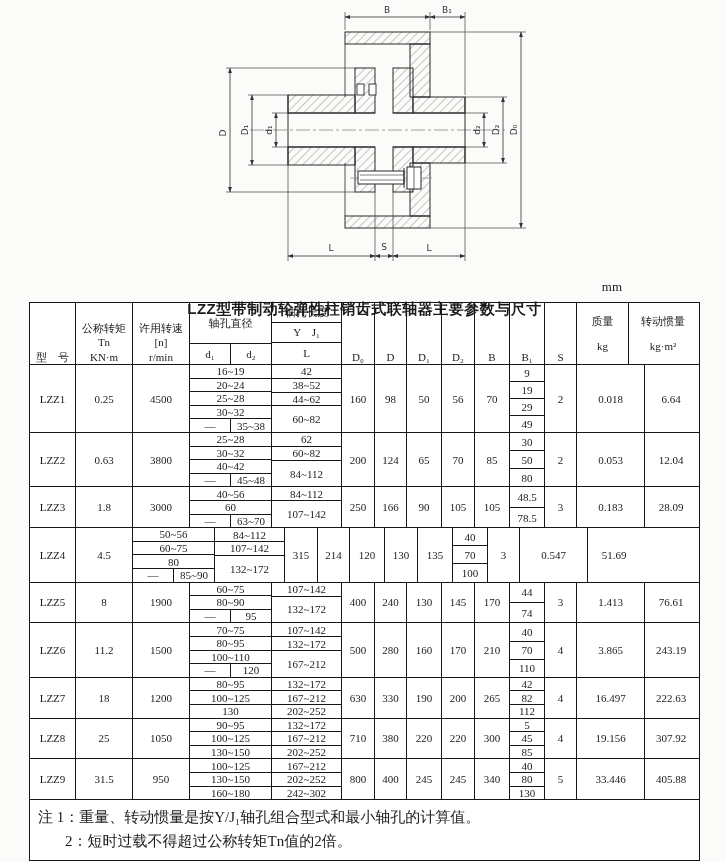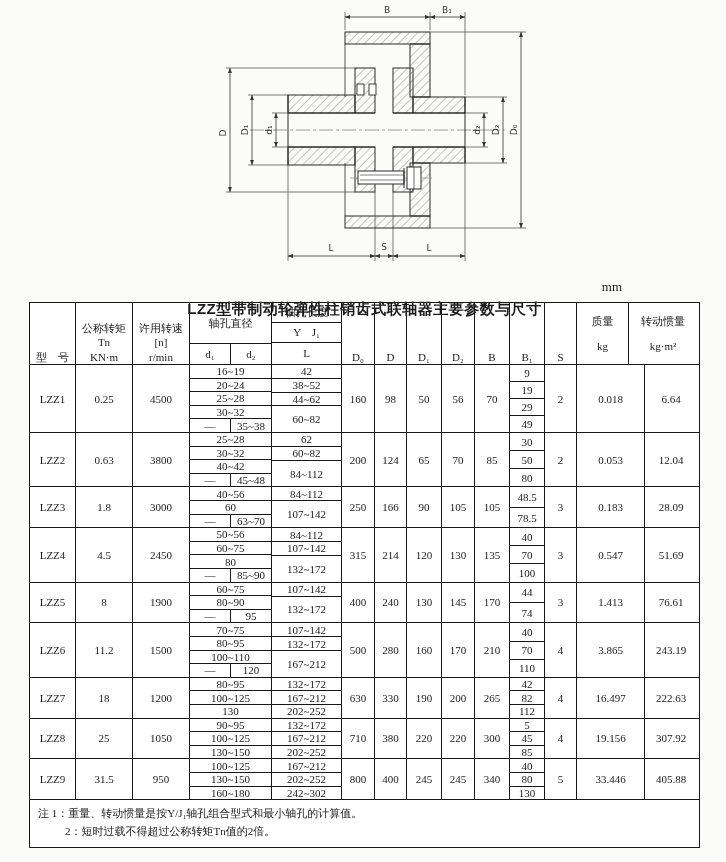--- a/index.html
+++ b/index.html
@@ -51,21 +51,21 @@
   .dstack{width:82px;}.lstack{width:70px;}.b1stack{width:35px;}
   .drow{flex:1 1 0;display:flex;align-items:center;justify-content:center;font-size:11px;}
   .drow:not(:last-child){border-bottom:1px solid #161616;}
   .dhalf{flex:1 1 0;display:flex;align-items:center;justify-content:center;height:100%;}
   .dhalf.right{border-left:1px solid #161616;}
   .lcell{flex-basis:0;display:flex;align-items:center;justify-content:center;font-size:11px;}
   .lcell:not(:last-child){border-bottom:1px solid #161616;}
   .b1cell{flex:1 1 0;display:flex;align-items:center;justify-content:center;font-size:11px;}
   .b1cell:not(:last-child){border-bottom:1px solid #161616;}
 
-  .notes{padding:5px 8px 7px 8px;font-size:11px;line-height:1.6;background:#fff;}
+  .notes{padding:5px 8px 7px 8px;font-size:15px;line-height:1.6;background:#fff;}
   .notes .n2{padding-left:27px;}
 </style>
 </head>
 <body>
 
 <div class="sheet">
 
   <div class="draw-wrap">
   <svg width="726" height="272" viewBox="0 0 726 272">
     <defs>
@@ -322,21 +322,20 @@
             <div class="b1cell">48.5</div>
             <div class="b1cell">78.5</div>
           </div>
           <div class="cell c-s">3</div>
           <div class="cell c-in">0.183</div>
           <div class="cell c-m">28.09</div>
         </div>
         <div class="block" style="height: 54.4px;">
           <div class="cell c-model">LZZ4</div>
           <div class="cell c-tn">4.5</div>
-          <div class="cell c-n">2450</div>
           <div class="dstack">
             <div class="drow">50~56</div>
             <div class="drow">60~75</div>
             <div class="drow">80</div>
             <div class="drow">
               <span class="dhalf">—</span>
               <span class="dhalf right">85~90</span>
             </div>
           </div>
           <div class="lstack">

